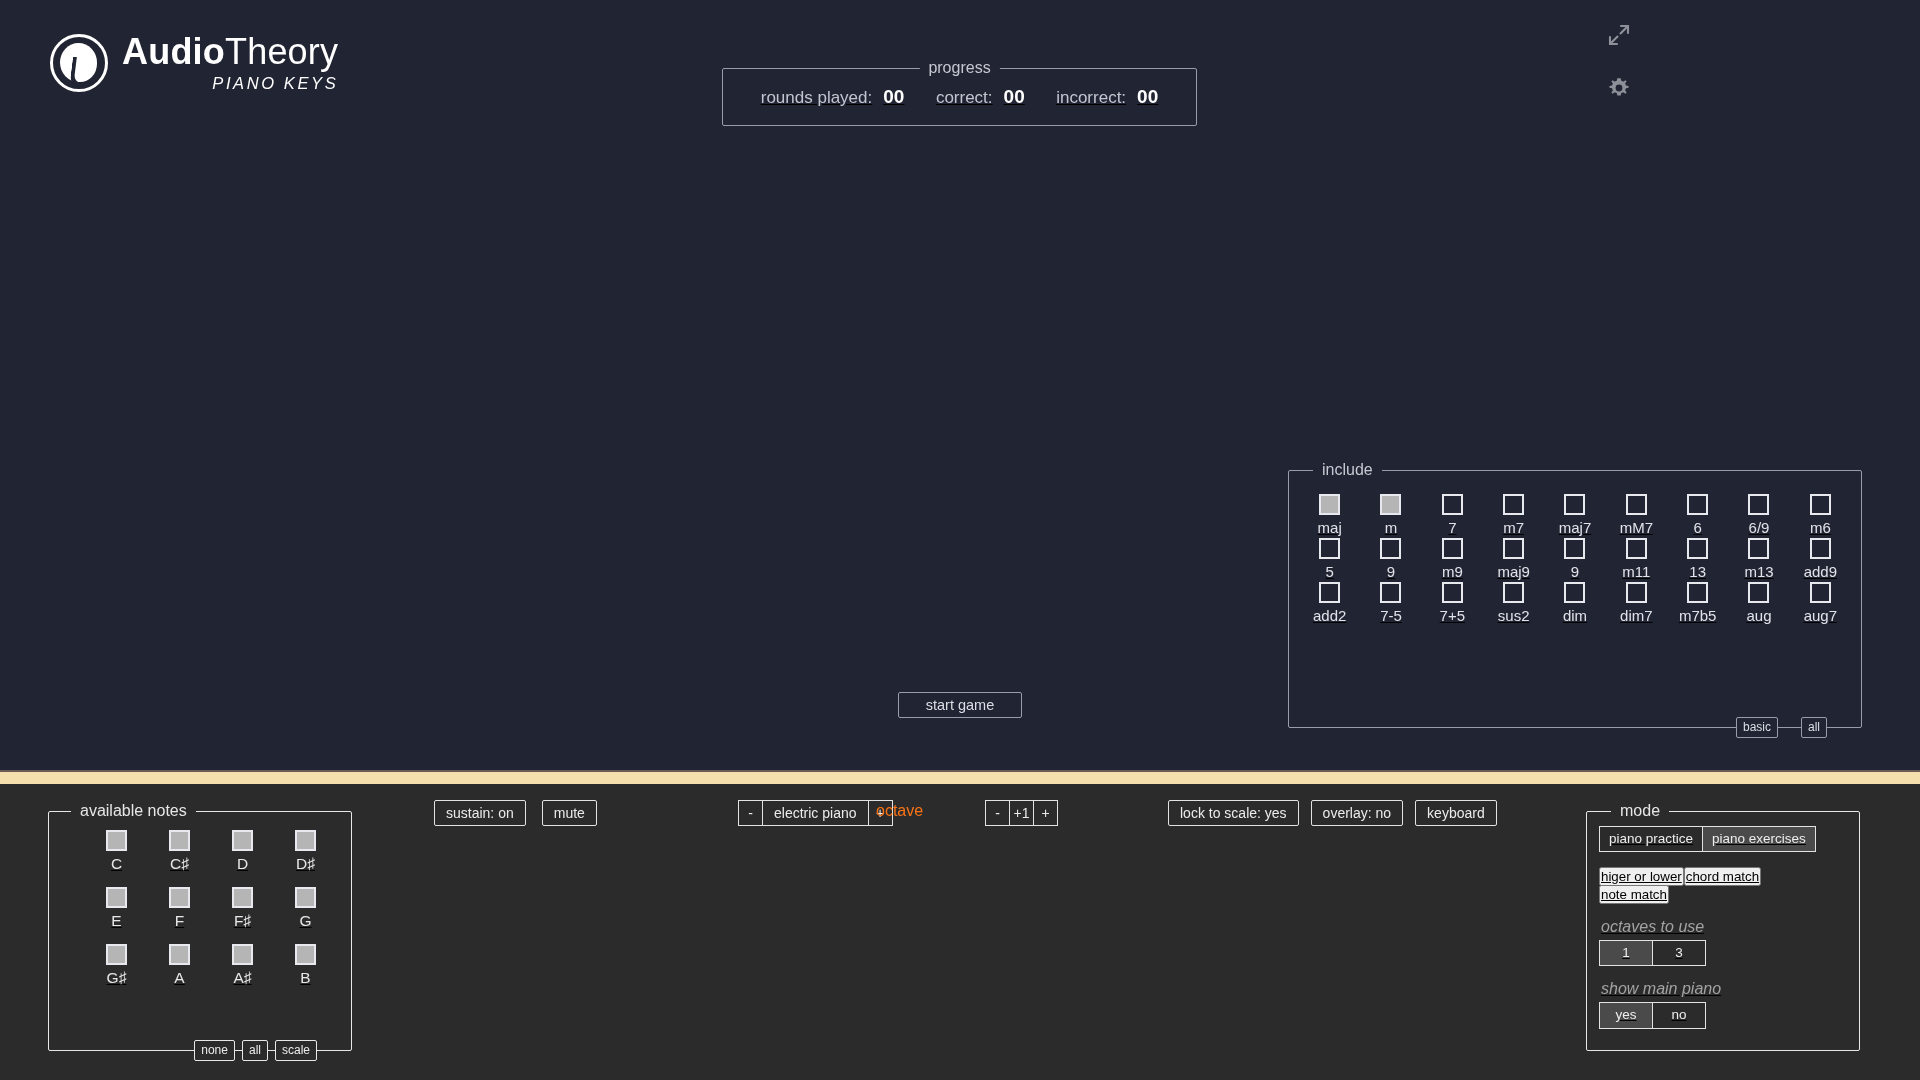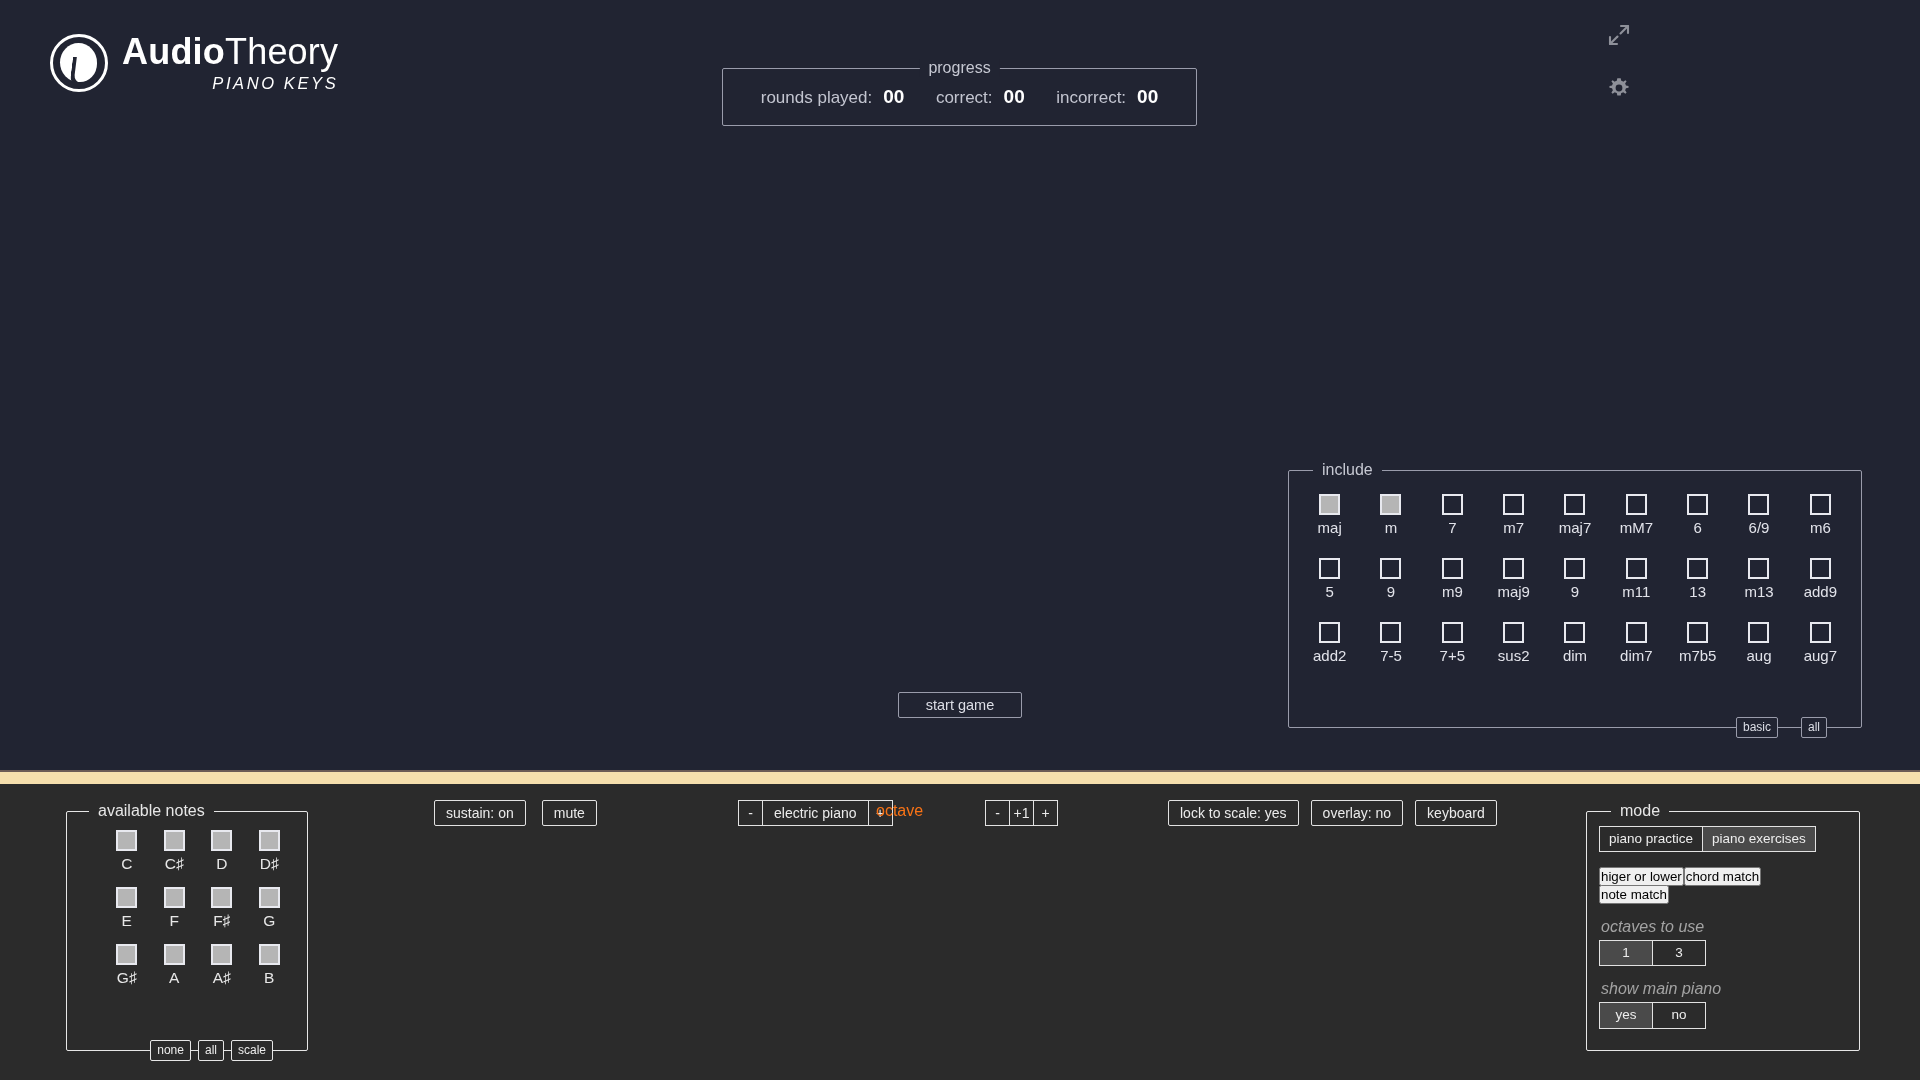--- a/index.html
+++ b/index.html
@@ -49,20 +49,21 @@
 
   
   #fullscreen-icon { position: absolute; right: 22px; top: 22px; cursor: pointer; }
   #gear-icon { position: absolute; right: 22px; top: 75px; cursor: pointer; }
 
   
   .fs {
     position: absolute;
     border: 1px solid #9a9cab;
     border-radius: 2px;
+    text-decoration: underline;
   }
   .fs > .legend {
     position: absolute; top: -10px;
     background: #212432; padding: 0 9px;
     font-size: 16px; color: #c6c8d2; white-space: nowrap;
   }
 
   
   #progress-panel { left: 722px; top: 68px; width: 475px; height: 58px; }
   #progress-panel .legend { left: 50%; transform: translateX(-50%); }
@@ -81,21 +82,21 @@
     border: 1px solid #9a9cab; border-radius: 2px;
     background: transparent; color: #dcdee6; font-size: 14.5px;
     font-family: "Liberation Sans", sans-serif; cursor: pointer;
   }
 
   
   #include-panel { left: 1288px; top: 470px; width: 574px; height: 258px; }
   #include-panel .legend { left: 24px; }
   #include-grid {
     display: grid; grid-template-columns: repeat(9, 1fr);
-    row-gap: 22px; padding: 23px 10px 0 10px;
+    row-gap: 2px; padding: 23px 10px 0 10px;
   }
   .chk-cell { display: flex; flex-direction: column; align-items: center; gap: 4px; }
   .chk {
     width: 21px; height: 21px; border: 2px solid #e8e9ef;
     background: transparent; cursor: pointer;
   }
   .chk.on { background: #b5b5b5; border-color: #e8e9ef; }
   .chk-label { font-size: 15px; color: #e2e3ea; }
   .fs-footer {
     position: absolute; bottom: -11px; right: 18px;
@@ -123,21 +124,21 @@
   
   #piano-area {
     position: absolute; left: 0; top: 784px;
     width: 1920px; height: 296px; background: #2b2b2b;
   }
 
   .fs-dark { border-color: #e7e7e7; }
   .fs-dark > .legend { background: #2b2b2b; color: #e7e7e7; }
 
   
-  #available-notes-panel { left: 66px; top: 27px; width: 242px; height: 240px; padding-left: 22px; }
+  #available-notes-panel { left: 48px; top: 27px; width: 304px; height: 240px; padding-left: 22px; }
   #available-notes-panel .legend { left: 22px; }
   #notes-grid {
     display: grid; grid-template-columns: repeat(4, 1fr);
     row-gap: 14px; padding: 18px 14px 0 14px;
   }
   .chk-dark { border-color: #e7e7e7; }
   .chk-dark.on { background: #b5b5b5; }
   .chk-label-dark { color: #e7e7e7; font-size: 15.5px; }
   .fs-footer-dark .mini-btn { background: #2b2b2b; border-color: #e7e7e7; color: #ececec; }
   .fs-footer-dark .gapline { background: #e7e7e7; }

